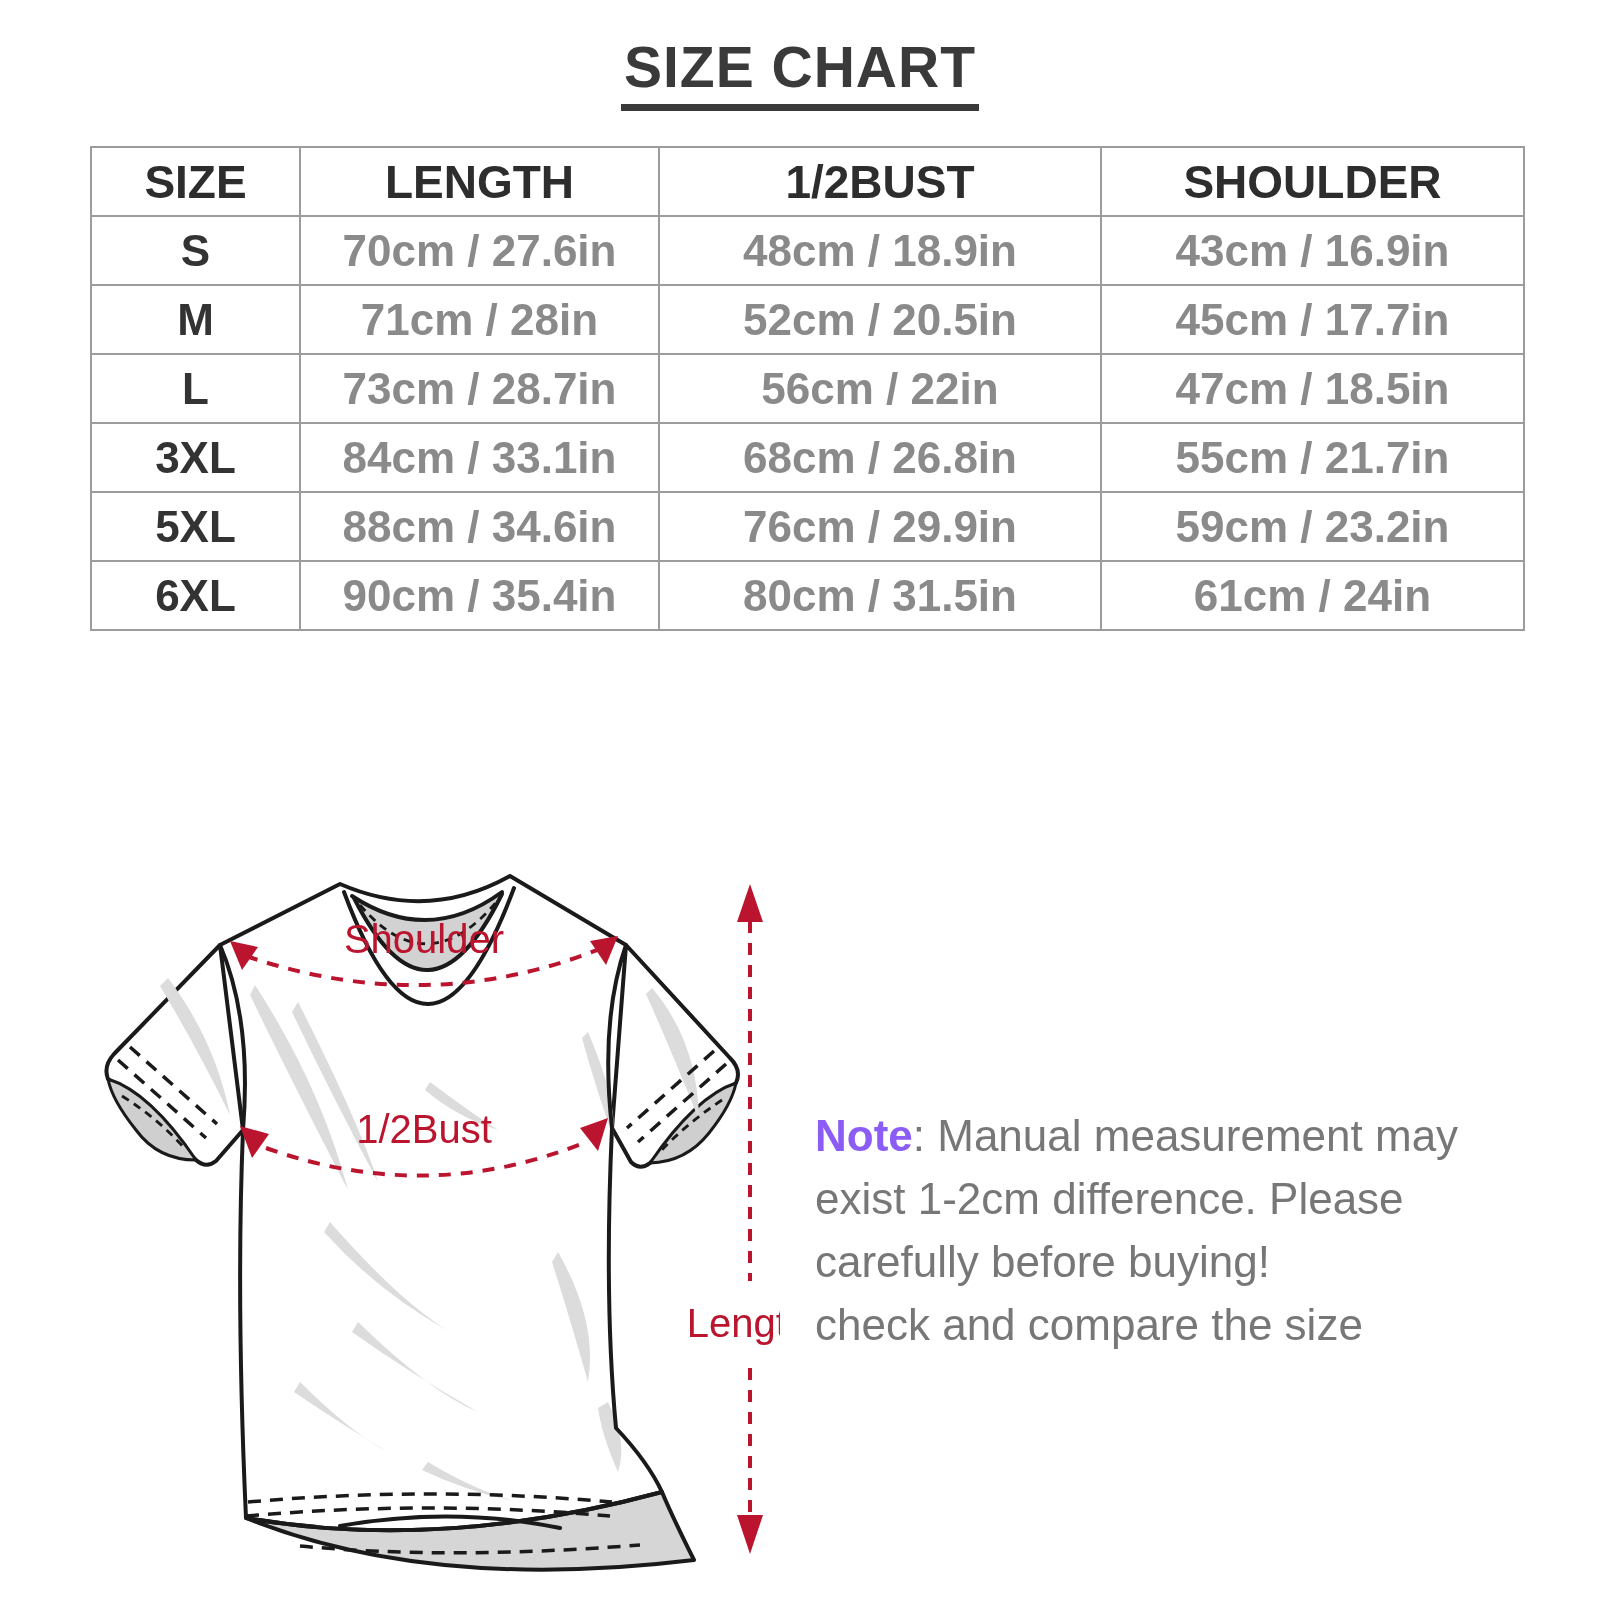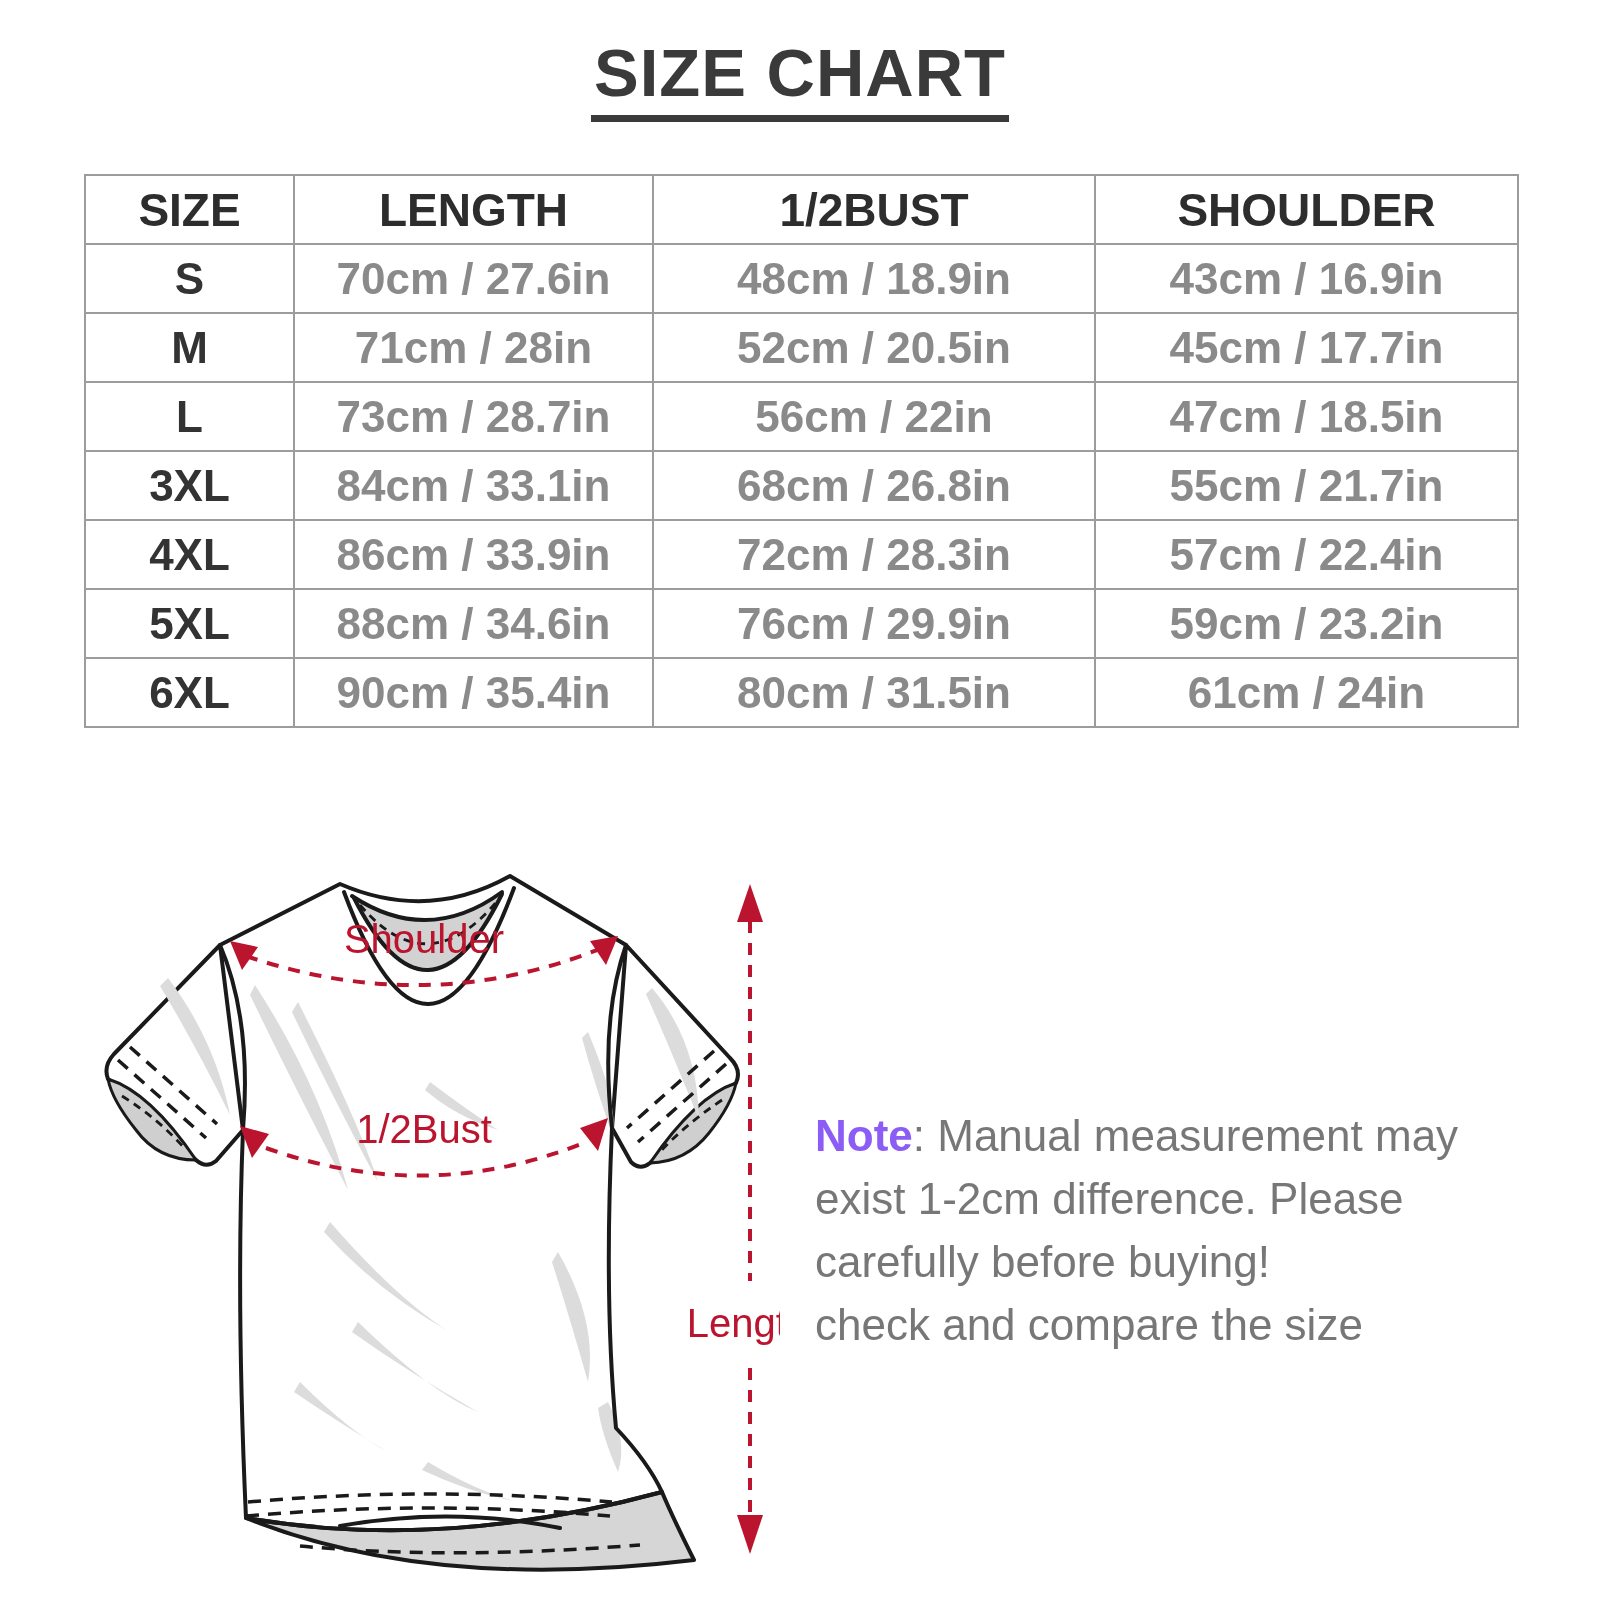--- a/index.html
+++ b/index.html
@@ -3,27 +3,27 @@
 <meta charset="utf-8">
 <style>
   html,body{margin:0;padding:0;}
   body{
     width:1600px;height:1600px;position:relative;background:#ffffff;
     font-family:"Liberation Sans", sans-serif;overflow:hidden;
   }
   
   .title-wrap{position:absolute;top:36px;left:0;width:1600px;text-align:center;}
   .title-wrap span{
-    display:inline-block;font-size:67px;font-weight:bold;color:#3a3a3a;
+    display:inline-block;font-size:57px;font-weight:bold;color:#3a3a3a;
     letter-spacing:1px;line-height:1.1;padding:0 3px 5px 3px;border-bottom:7px solid #3a3a3a;
   }
   
   table.size-table{
-    position:absolute;left:84px;top:146px;width:1433px;
-    border-collapse:collapse;table-layout:fixed;background:#fff;margin-top:28px;
+    position:absolute;left:90px;top:146px;width:1433px;
+    border-collapse:collapse;table-layout:fixed;background:#fff;
   }
   .size-table th,.size-table td{
     border:2px solid #9c9c9c;text-align:center;vertical-align:middle;
     height:67px;padding:0;overflow:hidden;white-space:nowrap;
   }
   .size-table th{font-size:46px;font-weight:bold;color:#2d2d2d;}
   .size-table td{font-size:44px;color:#8a8a8a;font-weight:bold;}
   .size-table td.size-col{font-weight:bold;color:#333333;}
   
   .note{
@@ -82,26 +82,20 @@
       <td class="size-col">L</td>
       <td>73cm / 28.7in</td>
       <td>56cm / 22in</td>
       <td>47cm / 18.5in</td>
     </tr>
     <tr>
       <td class="size-col">3XL</td>
       <td>84cm / 33.1in</td>
       <td>68cm / 26.8in</td>
       <td>55cm / 21.7in</td>
-    </tr>
-    <tr>
-      <td class="size-col">4XL</td>
-      <td>86cm / 33.9in</td>
-      <td>72cm / 28.3in</td>
-      <td>57cm / 22.4in</td>
     </tr>
     <tr>
       <td class="size-col">5XL</td>
       <td>88cm / 34.6in</td>
       <td>76cm / 29.9in</td>
       <td>59cm / 23.2in</td>
     </tr>
     <tr>
       <td class="size-col">6XL</td>
       <td>90cm / 35.4in</td>

